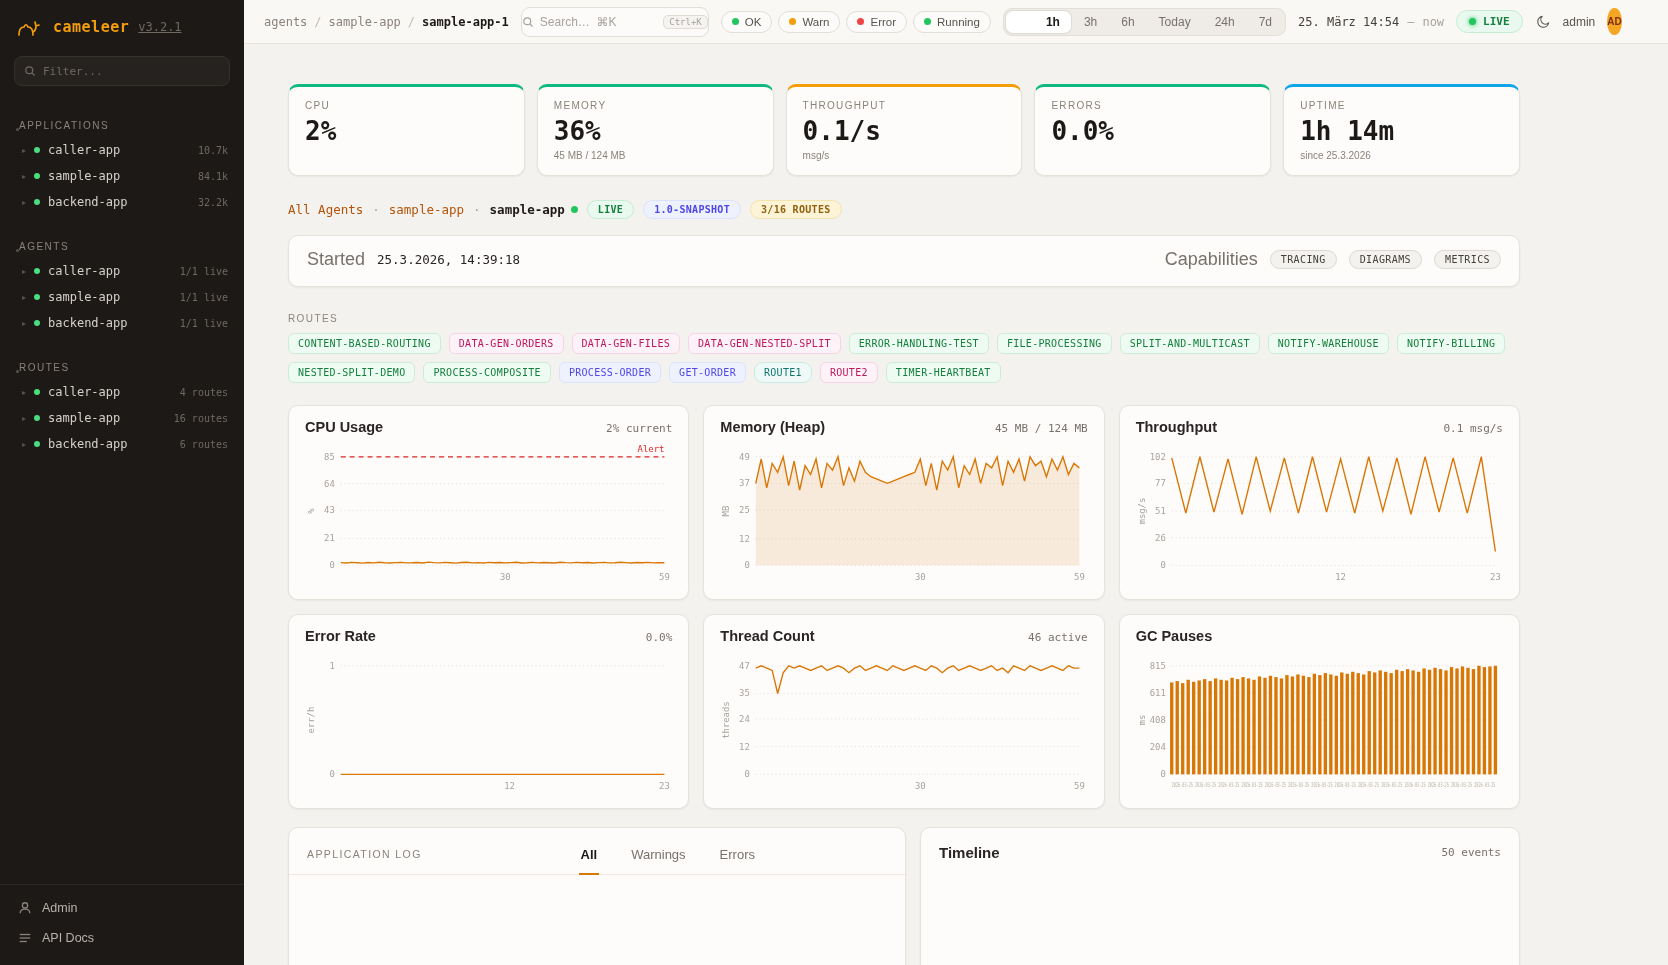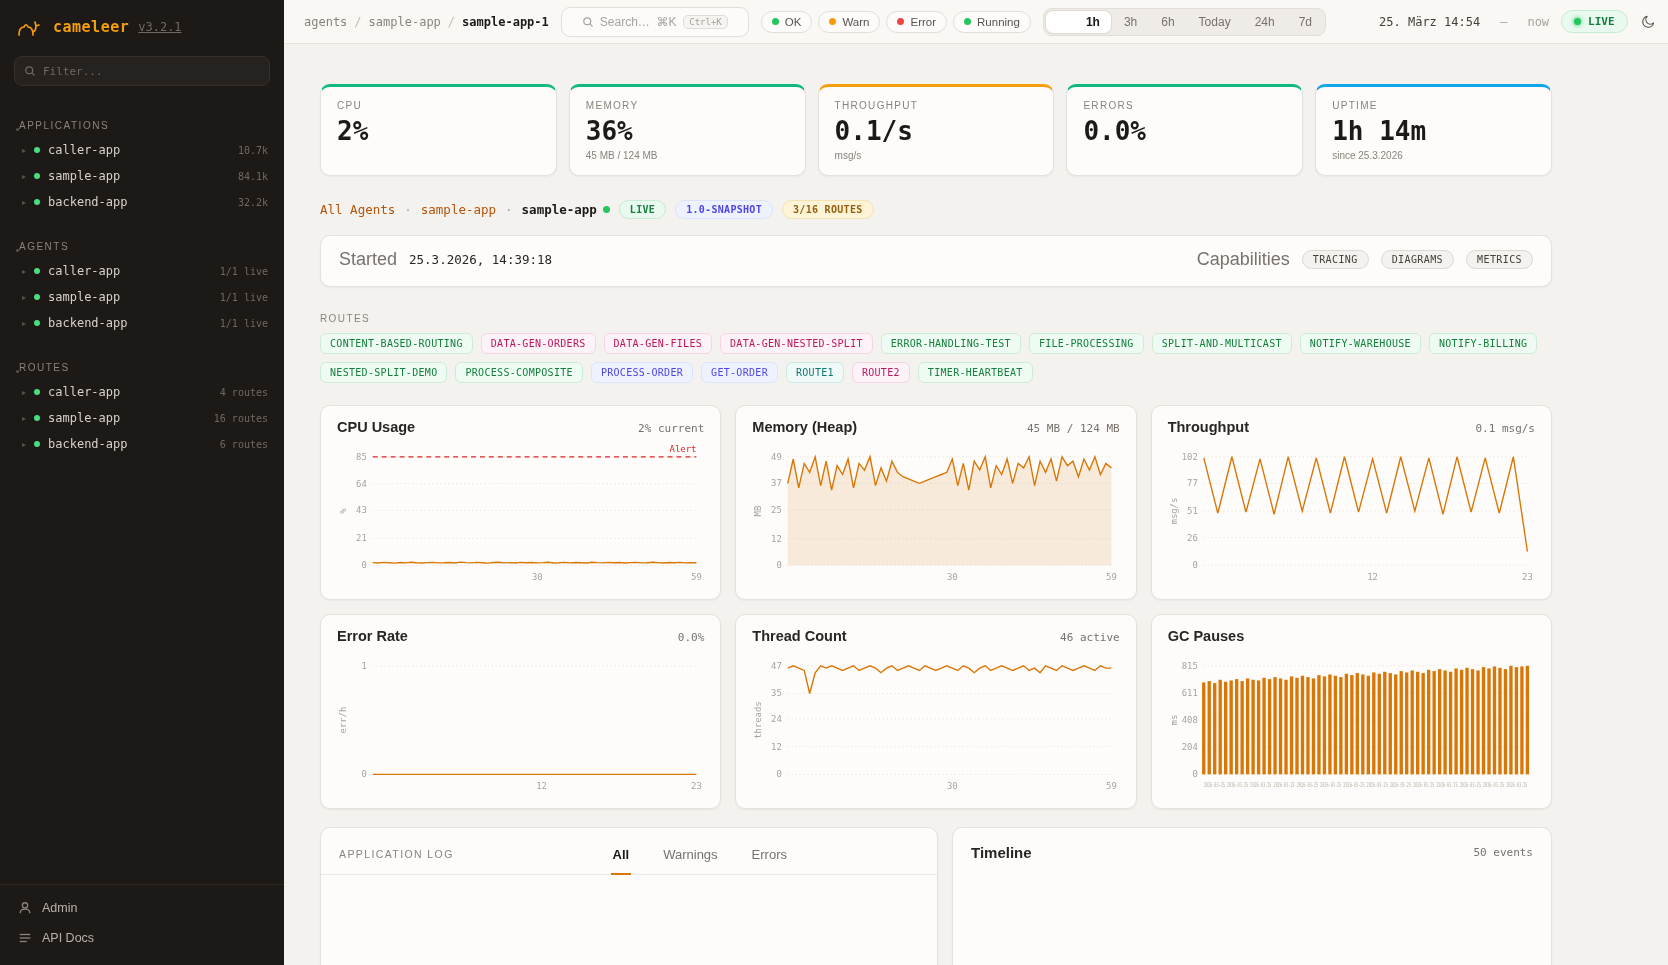--- a/index.html
+++ b/index.html
@@ -1,21 +1,21 @@
 <!DOCTYPE html>
 <html><head>
 <meta charset="utf-8">
 <style>
   * { margin:0; padding:0; box-sizing:border-box; }
   html,body { width:1668px; height:965px; overflow:hidden; }
   body { display:flex; font-family:"Liberation Sans","DejaVu Sans",sans-serif; background:#f4f2ee; color:#1c1917; }
   .mono { font-family:"DejaVu Sans Mono",monospace; }
 
   
-  .sidebar { width:284px; flex:none; background:#1c1917; color:#a8a29e; display:flex; flex-direction:column; }
+  .sidebar { width:244px; flex:none; background:#1c1917; color:#a8a29e; display:flex; flex-direction:column; }
   .logo { display:flex; align-items:center; gap:9px; padding:16px 16px 12px; }
   .logo-name { font-family:"DejaVu Sans Mono",monospace; font-weight:700; font-size:15px; color:#f59e0b; letter-spacing:.5px; }
   .logo-ver { font-family:"DejaVu Sans Mono",monospace; font-size:12px; color:#6f6961;text-decoration:underline; }
   .filterbox { margin:6px 14px 8px; display:flex; align-items:center; gap:7px; background:#262220; border:1px solid #36302b; border-radius:8px; height:30px; padding:0 9px; }
   .filterbox input { background:none; border:0; outline:0; color:#d6d1cb; font-size:11px; width:100%; font-family:"DejaVu Sans Mono",monospace; }
   .filterbox input::placeholder { color:#6f6961; }
   .nav-label { font-size:9.5px; letter-spacing:1.8px; color:#57534e; padding:18px 16px 2px; }
   .sec { margin-top:22px; }
   .sec-head { display:flex; align-items:flex-end; gap:0; padding:4px 16px 6px; font-size:10px; letter-spacing:1.5px; color:#8a837b; }
   .sec-dot { width:3px; height:3px; border-radius:50%; background:#57534e; }
@@ -26,42 +26,42 @@
   .sbadge { margin-left:auto; font-family:"DejaVu Sans Mono",monospace; font-size:10px; color:#6f6961; }
   .side-foot { margin-top:auto; border-top:1px solid #2b2622; padding:8px 0 12px; }
   .foot-item { display:flex; gap:10px; align-items:center; padding:8px 18px; font-size:12.5px; color:#b8b2aa; cursor:pointer; }
 
   
   .main { flex:1; height:965px; display:flex; flex-direction:column; min-width:0; }
   .topbar { height:44px; flex:none; background:#faf8f5; border-bottom:1px solid #e8e3dc; display:flex; align-items:center; gap:12px; padding:0 120px 0 20px; }
   .crumbs { display:flex; gap:7px; align-items:center; font-family:"DejaVu Sans Mono",monospace; font-size:12px; color:#8a837b; white-space:nowrap; }
   .crumbs .sep { color:#c4bcb1; }
   .crumbs .last { color:#1c1917; font-weight:700; }
-  .searchbox { display:flex; align-items:center; gap:6px; border:1px solid #e3ded7; background:#fcfbf9; border-radius:9px; padding:0 20px; height:30px; width:188px; flex:none; }
+  .searchbox { display:flex; align-items:center; gap:6px; border:1px solid #e3ded7; background:#fcfbf9; border-radius:9px; padding:0 0; height:30px; width:188px; flex:none; }
   .searchbox input { border:0; background:none; outline:0; font-size:12px; color:#44403c; flex:1; min-width:0; }
   .searchbox input::placeholder { color:#a8a29e; }
   .searchbox kbd { font-family:"DejaVu Sans Mono",monospace; font-size:9px; border:1px solid #e0dbd4; border-radius:5px; padding:1px 5px; color:#a8a29e; background:#f6f4f1; }
   .statchips { display:flex; gap:6px; }
   .chip { display:flex; gap:6px; align-items:center; border:1px solid #e3ded7; background:#fcfbf9; border-radius:999px; padding:4px 10px; font-size:11.5px; color:#57534e; cursor:pointer; }
   .dot { width:7px; height:7px; border-radius:50%; }
   .dot[data-tone="ok"] { background:#22c55e; }
   .dot[data-tone="warn"] { background:#f59e0b; }
   .dot[data-tone="error"] { background:#ef4444; }
   .seg { display:flex; background:#efece7; border:1px solid #e3ded7; border-radius:9px; padding:2px; gap:2px; }
   .seg button { border:0; background:transparent; font-size:12px; color:#78716c; padding:4px 11px; border-radius:7px; cursor:pointer; font-family:inherit; }
   .seg button.active { background:#fff; color:#1c1917; font-weight:700; box-shadow:0 0 0 1px #e0dbd4,0 1px 2px rgba(0,0,0,.06);padding-left:40px; }
-  .daterange { display:flex; gap:20px; align-items:center; font-family:"DejaVu Sans Mono",monospace; font-size:12px; color:#44403c; white-space:nowrap;margin-left:41px; }
+  .daterange { display:flex; gap:8px; align-items:center; font-family:"DejaVu Sans Mono",monospace; font-size:12px; color:#44403c; white-space:nowrap; }
   .daterange .dash,.daterange .now { color:#a8a29e; }
   .livepill { margin-left:auto; display:flex; align-items:center; gap:7px; background:#e9f9ef; border:1px solid #c4ecd2; color:#15803d; border-radius:999px; padding:4px 12px; font-family:"DejaVu Sans Mono",monospace; font-size:11px; font-weight:700; }
   .livepill .dot { background:#22c55e; box-shadow:0 0 4px #22c55e; }
   .moonbtn { width:28px; height:28px; border-radius:50%; border:0; background:transparent; color:#57534e; cursor:pointer; display:flex; align-items:center; justify-content:center; }
   .userlbl { font-size:12px; color:#57534e; cursor:pointer; }
   .avatar { width:27px; height:27px; border-radius:50%; background:#f5a623; color:#7c2d12; font-size:10px; font-weight:700; display:flex; align-items:center; justify-content:center; cursor:pointer; }
 
-  .content { flex:1; overflow:hidden; padding:40px 24px 0;margin-left:12px; }
+  .content { flex:1; overflow:hidden; padding:40px 44px 0; }
   .content-inner { max-width:1232px; }
 
   
   .kpis { display:grid; grid-template-columns:repeat(5,1fr); gap:12px; margin-bottom:24px; }
   .kpi { background:#fdfcfa; border:1px solid #e6e1da; border-top:3px solid #ccc; border-radius:10px; padding:13px 16px; box-shadow:0 1px 2px rgba(28,25,23,.05); }
   .kpi[data-tone="green"] { border-top-color:#10b981; }
   .kpi[data-tone="amber"] { border-top-color:#f59e0b; }
   .kpi[data-tone="blue"]  { border-top-color:#0ea5e9; }
   .kpi-label { font-size:10px; letter-spacing:1.3px; color:#8a837b; margin-bottom:6px; }
   .kpi-value { font-family:"DejaVu Sans Mono",monospace; font-size:26px; font-weight:700; color:#1c1917; line-height:1.1; }
@@ -87,21 +87,21 @@
   .proc-val { font-family:"DejaVu Sans Mono",monospace; font-size:12.5px; color:#292524; }
   .capchip { font-family:"DejaVu Sans Mono",monospace; font-size:10px; background:#f4f2ef; border:1px solid #ddd8d1; color:#44403c; border-radius:999px; padding:3px 10px; letter-spacing:.4px; }
 
   
   .routes-label { font-size:10px; letter-spacing:1.4px; color:#8a837b; margin-bottom:9px; }
   .route-chips { display:flex; flex-wrap:wrap; gap:8px; margin-bottom:22px; }
   .rchip { font-family:"DejaVu Sans Mono",monospace; font-size:10px; border-radius:6px; padding:4px 9px; letter-spacing:.3px; cursor:pointer; border:1px solid transparent; }
   .rchip[data-type="green"]  { background:#eefbf2; color:#15803d; border-color:#cdecd7; }
   .rchip[data-type="pink"]   { background:#fdf2f8; color:#be185d; border-color:#f6d3e5; }
   .rchip[data-type="purple"] { background:#eef2ff; color:#4f46e5; border-color:#dce3fc; }
-  .rchip[data-type="teal"]   { background:#effaf8; color:#0f766e; border-color:#c9ebe4; }
+  .rchip[data-type="teal"]   { background:#effaf8; color:#0f766e; border-color:#c9ebe4;border-radius:9px; }
 
   
   .charts { display:grid; grid-template-columns:repeat(3,1fr); gap:14px; margin-bottom:18px; }
   .chart-card { background:#fdfcfa; border:1px solid #e6e1da; border-radius:10px; padding:13px 16px 8px; box-shadow:0 1px 2px rgba(28,25,23,.05); }
   .chart-head { display:flex; align-items:baseline; justify-content:space-between; margin-bottom:6px;text-align:right; }
   .chart-title { font-size:14.5px; font-weight:700; color:#292524; }
   .chart-val { font-family:"DejaVu Sans Mono",monospace; font-size:11px; color:#78716c; }
   .chart-card svg { width:100%; height:150px; display:block; }
   .chart-card svg text { font-family:"DejaVu Sans Mono",monospace; font-size:9px; fill:#a8a29e; }
   .chart-card svg text.alert-t { fill:#dc2626; }

